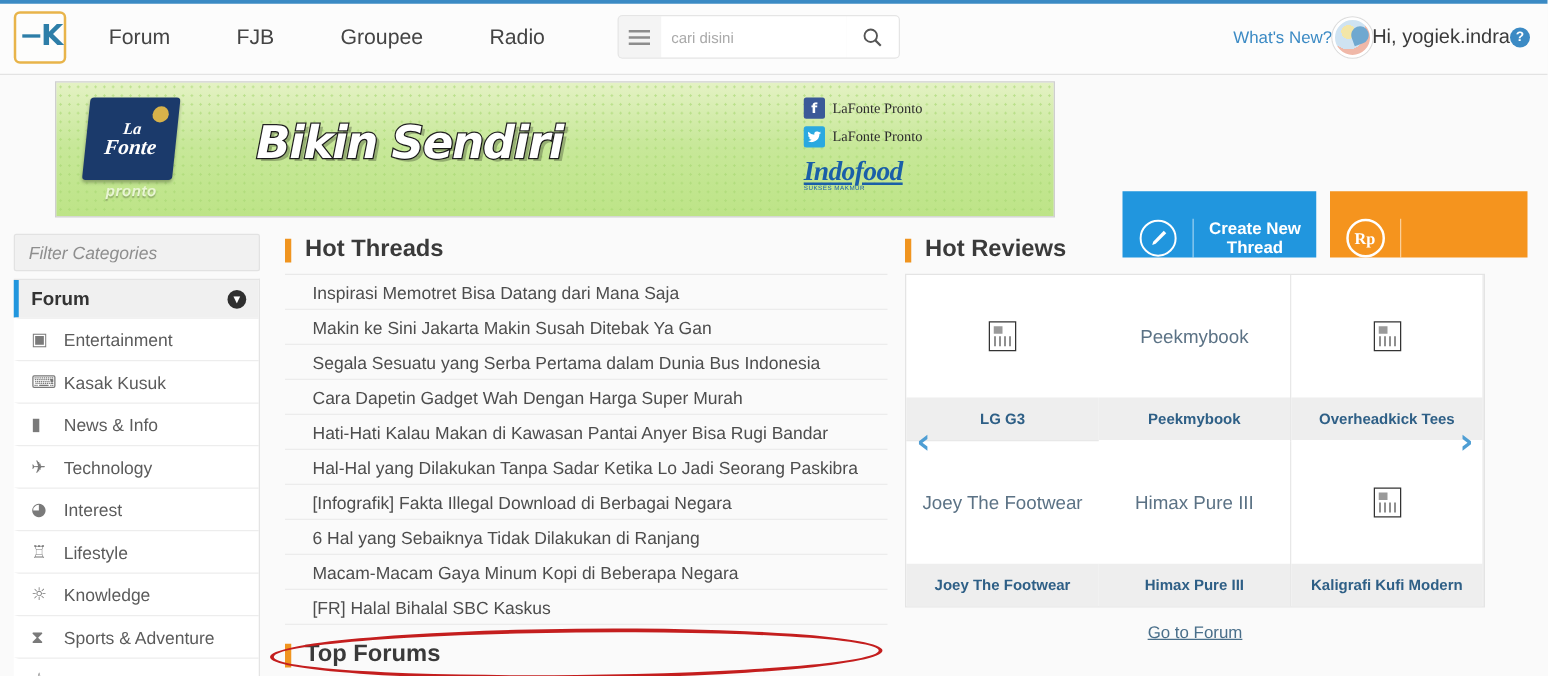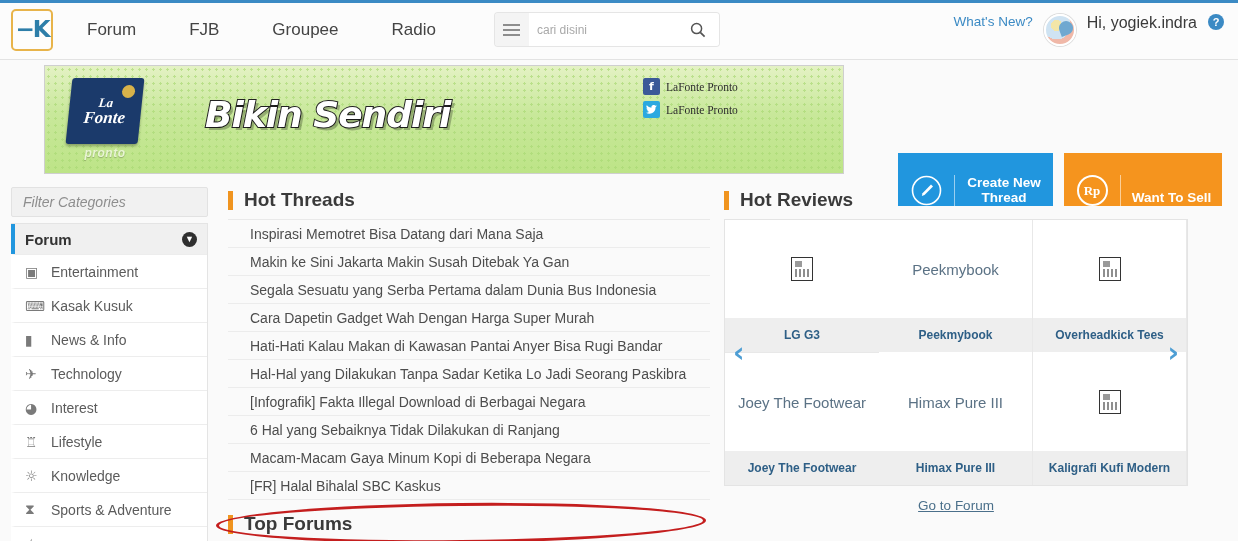--- a/index.html
+++ b/index.html
@@ -58,21 +58,21 @@
     padding: 0 8px; font-size: 12px; color: #444;
     font-family: "Liberation Sans", sans-serif;
   }
   .search-field::placeholder { color: #a9a9a9; }
   .search-btn {
     width: 42px; height: 33px; background: #fff; border: none;
     display: flex; align-items: center; justify-content: center; cursor: pointer;
   }
   .hdr-right {
     margin-left: auto; margin-right: 14px;
-    display: flex; align-items: flex-start; gap: 11px;
+    display: flex; align-items: center; 
   }
   .whats-new { font-size: 13.5px; color: #3b8ac4; cursor: pointer; }
   .avatar {
     width: 32px; height: 32px; border-radius: 50%;
     background: radial-gradient(circle at 38% 34%, #f3e6a8 0 22%, #cfe3f2 22% 55%, #f0b8a8 55% 100%);
     border: 2px solid #fff; box-shadow: 0 0 0 1px #ddd;
     overflow: hidden; position: relative;
   }
   .avatar::after {
     content: ""; position: absolute; left: 48%; top: 18%;
@@ -324,38 +324,41 @@
         <span class="soc-txt">LaFonte Pronto</span>
       </div>
       <div class="soc-row">
         <span class="soc-ico soc-tw">
           <svg width="11" height="9" viewBox="0 0 11 9">
               <path d="M11 1.1a4.4 4.4 0 0 1-1.3.35A2.2 2.2 0 0 0 10.7.2a4.4 4.4 0 0 1-1.4.54A2.2 2.2 0 0 0 5.5 2.75 6.2 6.2 0 0 1 .75.35a2.2 2.2 0 0 0 .68 2.94A2.2 2.2 0 0 1 .43 3v.03a2.2 2.2 0 0 0 1.76 2.16 2.2 2.2 0 0 1-1 .04 2.2 2.2 0 0 0 2.06 1.53A4.4 4.4 0 0 1 0 7.67a6.2 6.2 0 0 0 9.54-5.22v-.28A4.4 4.4 0 0 0 11 1.1z" fill="#fff"></path>
             </svg>
         </span>
         <span class="soc-txt">LaFonte Pronto</span>
       </div>
+      <div>
+        <div class="indofood">Indofood</div>
+        <div class="indofood-sub">SUKSES MAKMUR</div>
+      </div>
     </div>
   </div>
 
   <div class="cta" id="cta-thread">
     <div class="cta-ico">
       <svg width="31" height="31" viewBox="0 0 31 31">
         <circle cx="15.5" cy="15.5" r="14" fill="none" stroke="#fff" stroke-width="1.6"></circle>
         <path d="M20 9.5 L22 11.5 L13.5 20 L10.8 21 L11.5 18.3 Z" fill="#fff"></path>
       </svg>
     </div>
     <div class="cta-lbl">Create New Thread</div>
   </div>
 
   <div class="cta" id="cta-sell">
     <div class="cta-ico">
       <span class="rp-circle">Rp</span>
     </div>
-    <div class="cta-lbl">Want To Sell</div>
   </div>
 </div>
 
 <div id="main">
 
   <aside class="sidebar">
     <div class="filter-box">
       <input class="filter-input" type="text" placeholder="Filter Categories" style="">
       <svg width="18" height="12" viewBox="0 0 18 12">
         <path d="M1 6 C4 1.5, 14 1.5, 17 6 C14 10.5, 4 10.5, 1 6 Z" fill="none" stroke="#9a9a9a" stroke-width="1.2"></path>

